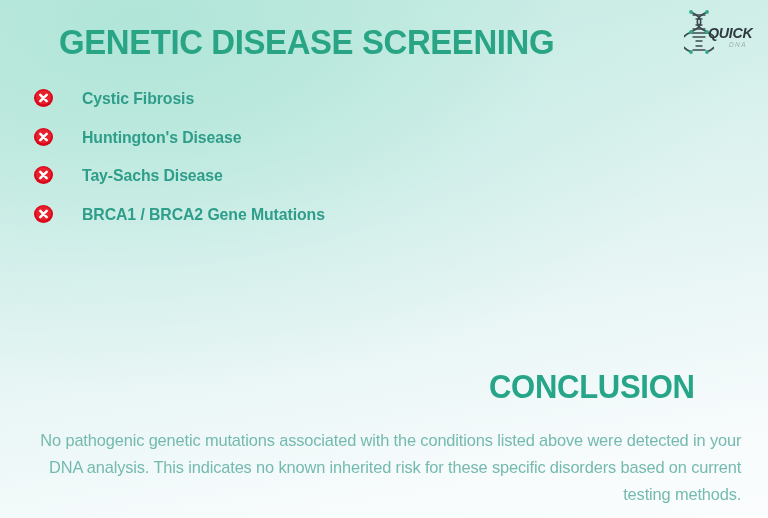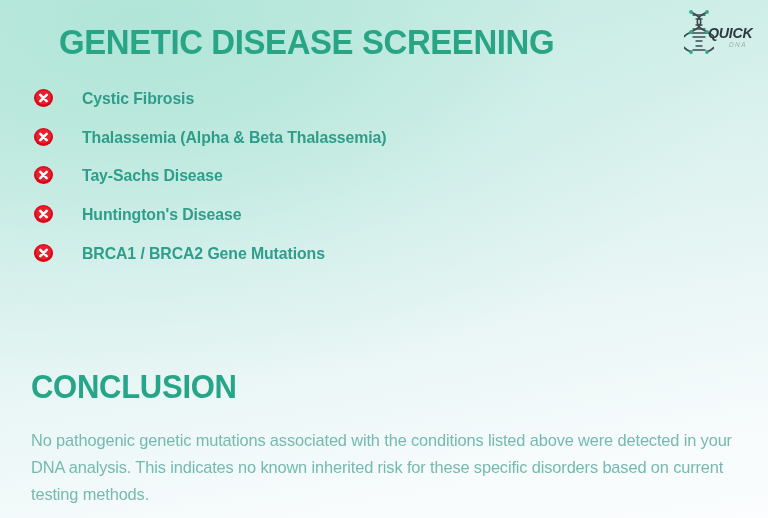--- a/index.html
+++ b/index.html
@@ -129,20 +129,21 @@
     transform-origin: left center;
     white-space: nowrap;
   }
 
   
   #conclusion-section {
     position: absolute;
     left: 31px;
     top: 368px;
     width: 706px;
+    text-align: right;
   }
   #conclusion-heading {
     margin: 0;
     font-family: "Liberation Sans", sans-serif;
     font-weight: bold;
     font-size: 33px;
     line-height: 38px;
     color: #27a588;
     letter-spacing: -0.3px;
     transform: scaleX(0.94);
@@ -214,41 +215,31 @@
       <span class="finding-label">Cystic Fibrosis</span>
     </li>
     <li class="finding-row">
       <span class="negative-icon">
         <svg width="19" height="18" viewBox="0 0 19 18" aria-hidden="true">
           <ellipse cx="9.5" cy="9" rx="9.5" ry="9" fill="#d9061a"></ellipse>
           <ellipse cx="9.5" cy="8.3" rx="7.6" ry="7.1" fill="#e8212c"></ellipse>
           <path d="M6.3 5.8 L12.7 12.2 M12.7 5.8 L6.3 12.2" stroke="#ffffff" stroke-width="2.5" stroke-linecap="round"></path>
         </svg>
       </span>
-      <span class="finding-label">Thalassemia (Alpha &amp; Beta Thalassemia)</span>
+      <span class="finding-label">Huntington's Disease</span>
     </li>
     <li class="finding-row">
       <span class="negative-icon">
         <svg width="19" height="18" viewBox="0 0 19 18" aria-hidden="true">
           <ellipse cx="9.5" cy="9" rx="9.5" ry="9" fill="#d9061a"></ellipse>
           <ellipse cx="9.5" cy="8.3" rx="7.6" ry="7.1" fill="#e8212c"></ellipse>
           <path d="M6.3 5.8 L12.7 12.2 M12.7 5.8 L6.3 12.2" stroke="#ffffff" stroke-width="2.5" stroke-linecap="round"></path>
         </svg>
       </span>
       <span class="finding-label">Tay-Sachs Disease</span>
-    </li>
-    <li class="finding-row">
-      <span class="negative-icon">
-        <svg width="19" height="18" viewBox="0 0 19 18" aria-hidden="true">
-          <ellipse cx="9.5" cy="9" rx="9.5" ry="9" fill="#d9061a"></ellipse>
-          <ellipse cx="9.5" cy="8.3" rx="7.6" ry="7.1" fill="#e8212c"></ellipse>
-          <path d="M6.3 5.8 L12.7 12.2 M12.7 5.8 L6.3 12.2" stroke="#ffffff" stroke-width="2.5" stroke-linecap="round"></path>
-        </svg>
-      </span>
-      <span class="finding-label">Huntington's Disease</span>
     </li>
     <li class="finding-row">
       <span class="negative-icon">
         <svg width="19" height="18" viewBox="0 0 19 18" aria-hidden="true">
           <ellipse cx="9.5" cy="9" rx="9.5" ry="9" fill="#d9061a"></ellipse>
           <ellipse cx="9.5" cy="8.3" rx="7.6" ry="7.1" fill="#e8212c"></ellipse>
           <path d="M6.3 5.8 L12.7 12.2 M12.7 5.8 L6.3 12.2" stroke="#ffffff" stroke-width="2.5" stroke-linecap="round"></path>
         </svg>
       </span>
       <span class="finding-label">BRCA1 / BRCA2 Gene Mutations</span>

